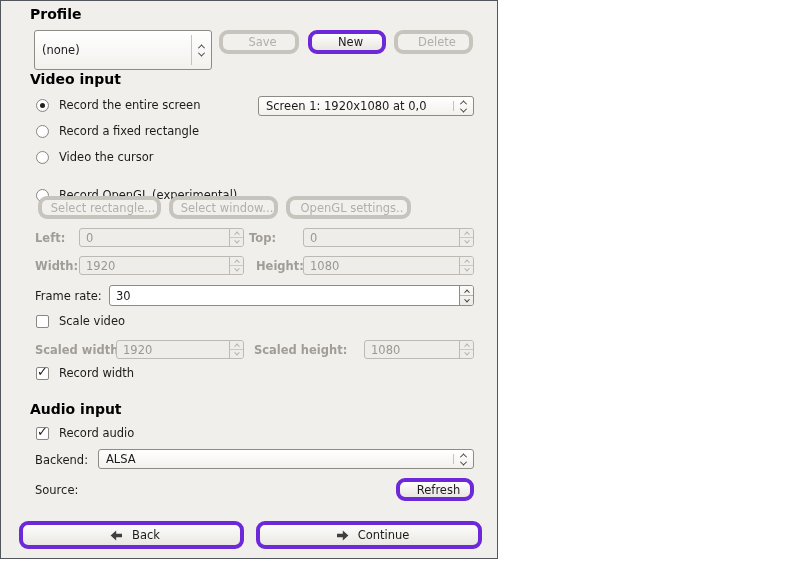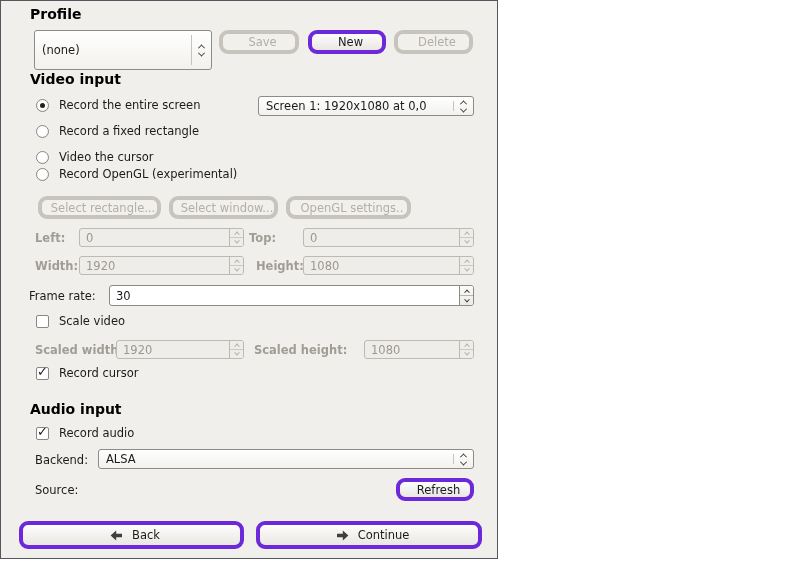--- a/index.html
+++ b/index.html
@@ -104,21 +104,21 @@
           <i class="dot"></i>
         </span>
     <span class="lbl">Record a fixed rectangle</span>
   </div>
   <div class="abs choice" style="left:35px;top:149px">
     <span class="radio">
           <i class="dot"></i>
         </span>
     <span class="lbl">Video the cursor</span>
   </div>
-  <div class="abs choice" style="left:35px;top:166px">
+  <div class="abs choice" style="left:35px;top:187px">
     <span class="radio">
           <i class="dot"></i>
         </span>
     <span class="lbl">Record OpenGL (experimental)</span>
   </div>
 
   <div class="abs btn off" style="left:37px;top:195px;width:123px;height:23px">Select rectangle...</div>
   <div class="abs btn off" style="left:168px;top:195px;width:109px;height:23px">Select window...</div>
   <div class="abs btn off" style="left:285px;top:195px;width:125px;height:23px">OpenGL settings..</div>
 
@@ -165,21 +165,21 @@
     <span class="spinner">
           <i class="cell">
             <b class="chev up"></b>
           </i>
           <i class="cell">
             <b class="chev down"></b>
           </i>
         </span>
   </div>
 
-  <div class="abs lbl" style="left:28px;top:288px">Frame rate:</div>
+  <div class="abs lbl" style="left:34px;top:288px">Frame rate:</div>
   <div class="abs spin" style="left:108px;top:284px;width:365px;height:21px">
     <span class="val">30</span>
     <span class="spinner">
           <i class="cell">
             <b class="chev up"></b>
           </i>
           <i class="cell">
             <b class="chev down"></b>
           </i>
         </span>
@@ -210,21 +210,21 @@
             <b class="chev up"></b>
           </i>
           <i class="cell">
             <b class="chev down"></b>
           </i>
         </span>
   </div>
 
   <div class="abs choice" style="left:35px;top:365px">
     <span class="checkbox checked"></span>
-    <span class="lbl">Record cursor</span>
+    <span class="lbl">Record width</span>
   </div>
 
   <div class="abs hdr" style="left:17px;top:401px">Audio input</div>
 
   <div class="abs choice" style="left:35px;top:425px">
     <span class="checkbox checked"></span>
     <span class="lbl">Record audio</span>
   </div>
 
   <div class="abs lbl" style="left:34px;top:452px">Backend:</div>

